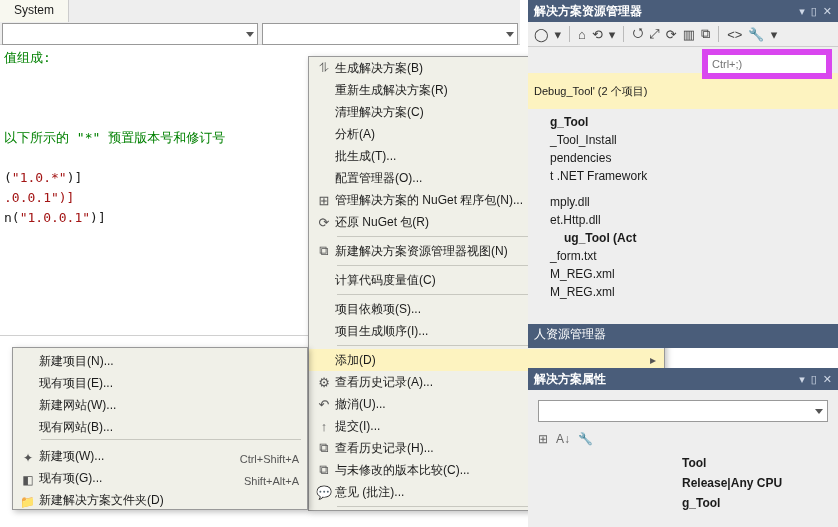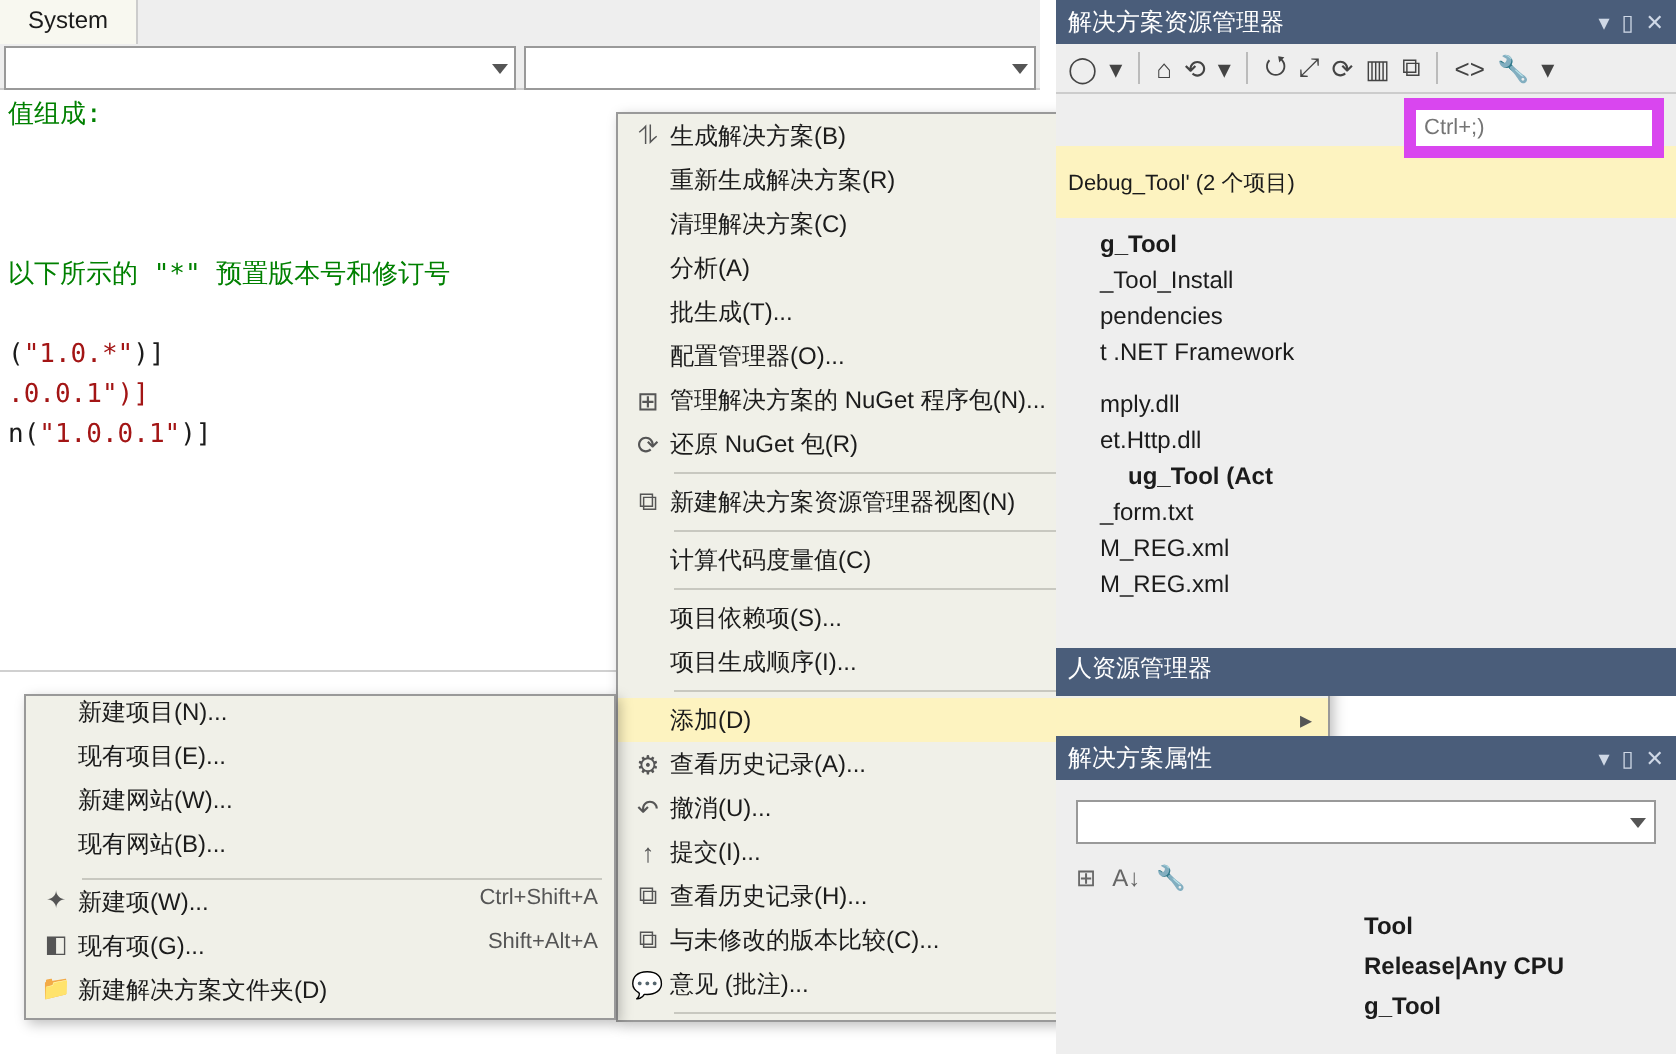--- a/index.html
+++ b/index.html
@@ -8,36 +8,36 @@
   .top-tabs .tab{padding:3px 14px;background:#f8f8f0;border-right:1px solid #ccc}
   .combo-row{position:absolute;left:0;top:22px;width:520px;height:22px;display:flex;background:#eee;border-bottom:1px solid #ccc}
   .combo-row .combo{flex:1;height:20px;margin:1px 2px;background:#fff;border:1px solid #999;display:flex;align-items:center;justify-content:flex-end;padding-right:3px}
   .tri{width:0;height:0;border-left:4px solid transparent;border-right:4px solid transparent;border-top:5px solid #555}
   .plus-btn{position:absolute;right:0;top:44px;width:16px;height:14px;border:1px solid #aaa;background:#eee;font-size:10px;text-align:center;line-height:12px}
   .code{position:absolute;left:4px;top:48px;width:300px;height:280px;font-family:Consolas,monospace;font-size:13px;line-height:20px;white-space:pre}
   .code .g{color:#008000}
   .code .s{color:#a31515}
   .rule{position:absolute;left:0;top:335px;width:308px;border-top:1px solid #d0d0d0}
   .submenu{position:absolute;left:12px;top:347px;width:294px;background:#f0f0e8;border:1px solid #999;box-shadow:2px 2px 6px rgba(0,0,0,.25)}
-  .submenu .row{display:flex;align-items:flex-start;height:22px;padding:0 8px 0 4px}
+  .submenu .row{display:flex;align-items:flex-end;height:22px;padding:0 8px 0 4px}
   .submenu .ic{width:22px;display:flex;justify-content:center;color:#555}
   .submenu .lbl{flex:1}
   .submenu .sc{color:#555;font-size:11px}
   .submenu .sep{height:1px;margin:3px 6px 3px 28px;background:#c8c8c0}
   .mainmenu{position:absolute;left:308px;top:56px;width:355px;background:#f0f0e8;border:1px solid #999;box-shadow:2px 2px 6px rgba(0,0,0,.25)}
   .mainmenu .row{display:flex;align-items:center;height:22px;padding:0 8px 0 4px}
   .mainmenu .ic{width:22px;display:flex;justify-content:center;color:#555;font-size:13px}
   .mainmenu .lbl{flex:1}
   .mainmenu .sc{color:#555;font-size:11px}
   .mainmenu .sep{height:1px;margin:3px 6px 3px 28px;background:#c8c8c0}
   .mainmenu .arrow{width:10px;text-align:right;color:#555}
   .mainmenu .row.hl{background:#fdf3c0}
   .panel{position:absolute;right:0;width:310px;background:#eee}
   .panel-head{height:22px;background:#4a5d7a;color:#fff;display:flex;align-items:center;padding:0 6px;justify-content:space-between}
-  .panel-head .title{font-weight:normal}
+  .panel-head .title{font-weight:bold}
   .panel-head .btns{display:flex;gap:6px;color:#cfd8e6;font-size:11px}
   .toolbar{height:24px;background:#eee;border-bottom:1px solid #ccc;display:flex;align-items:center;gap:6px;padding:0 6px;color:#444;font-size:13px}
   .toolbar .sep-v{width:1px;height:16px;background:#bbb;margin:0 2px}
   .search-row{height:22px;padding:2px 6px;display:flex;justify-content:flex-end}
   .search-row input{width:110px;height:18px;border:6px solid #d946ef;padding:0 4px;font-size:11px;color:#888}
   .yellow-bar{height:36px;background:#fdf3c0;display:flex;align-items:center;padding:0 6px;font-size:11px}
   .tree{padding:4px 0 6px 8px}
   .tree .item{height:18px;display:flex;align-items:center;gap:4px;font-size:12px}
   .tree .item.bold{font-weight:bold}
   .tree .ind1{padding-left:14px}

